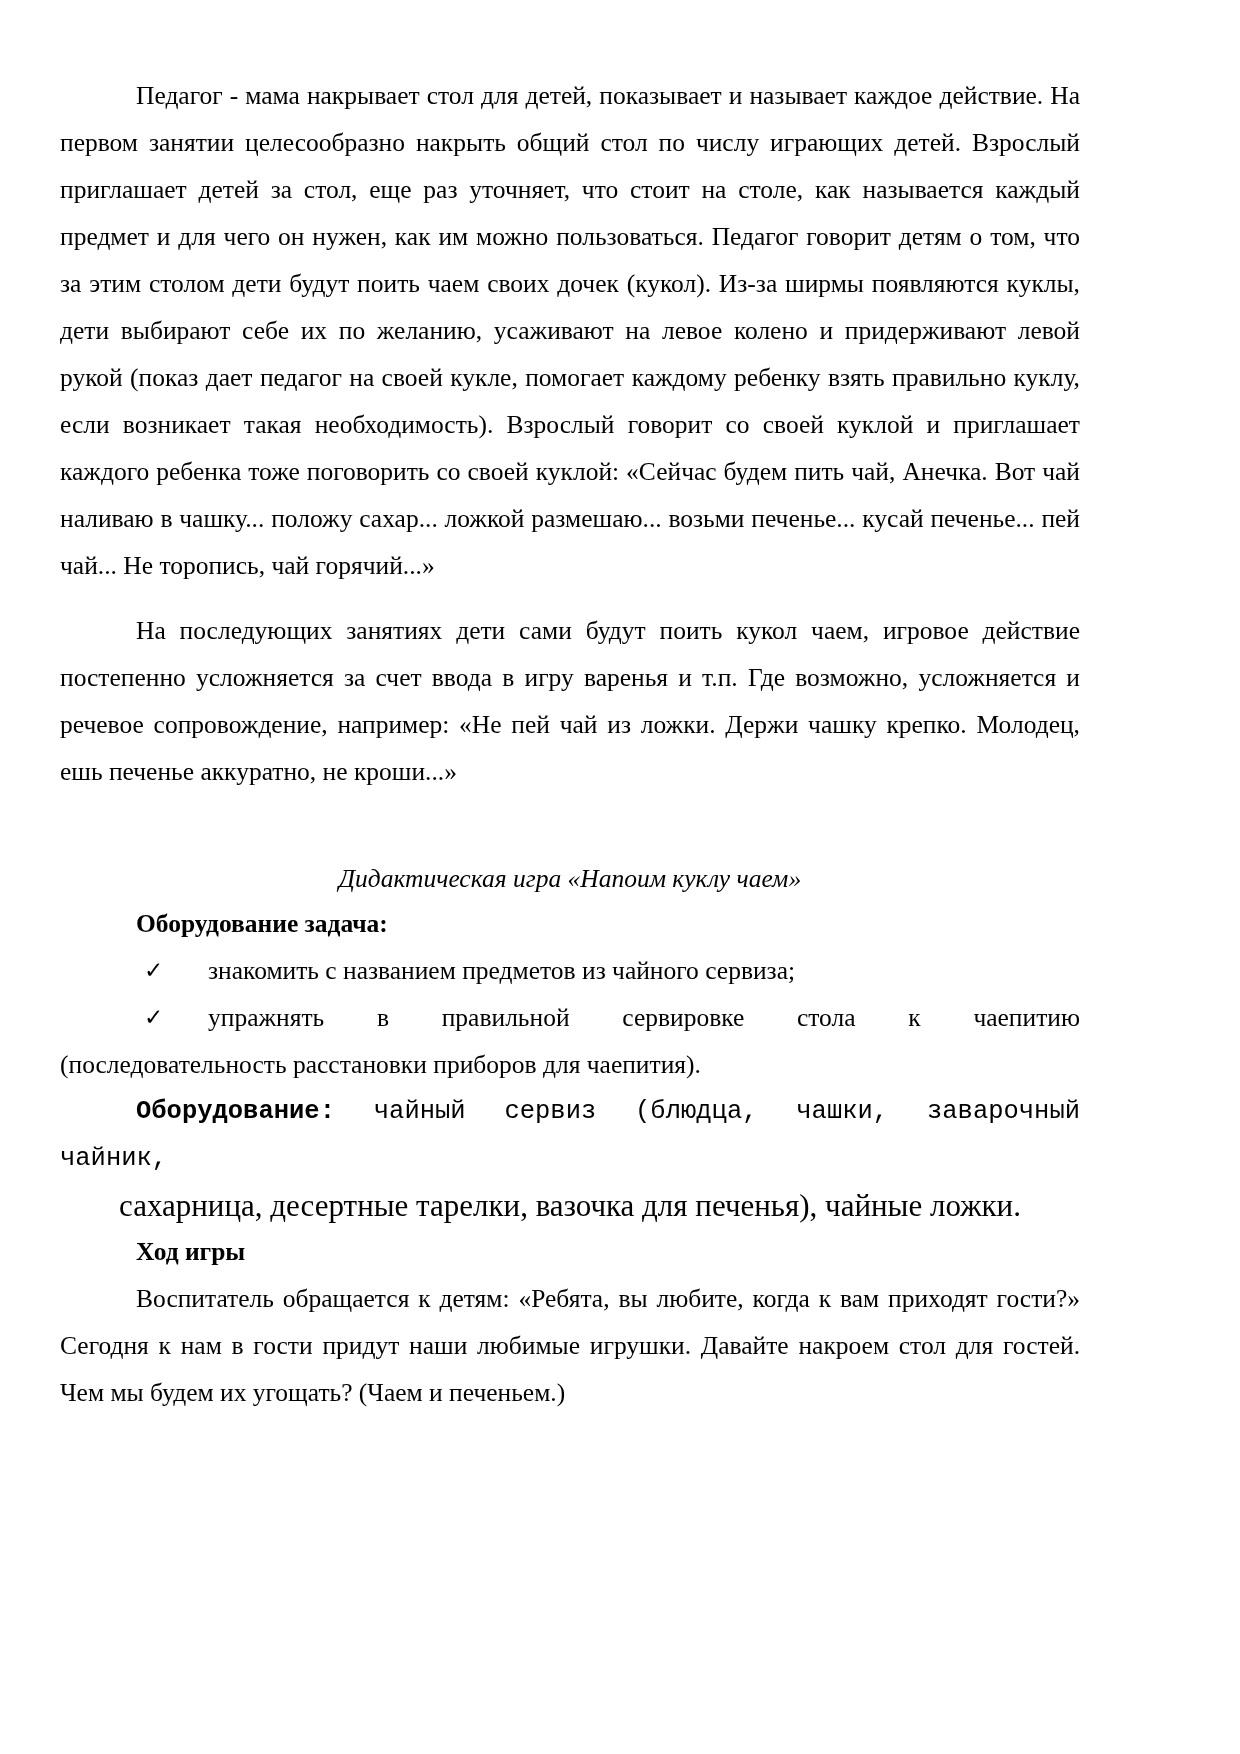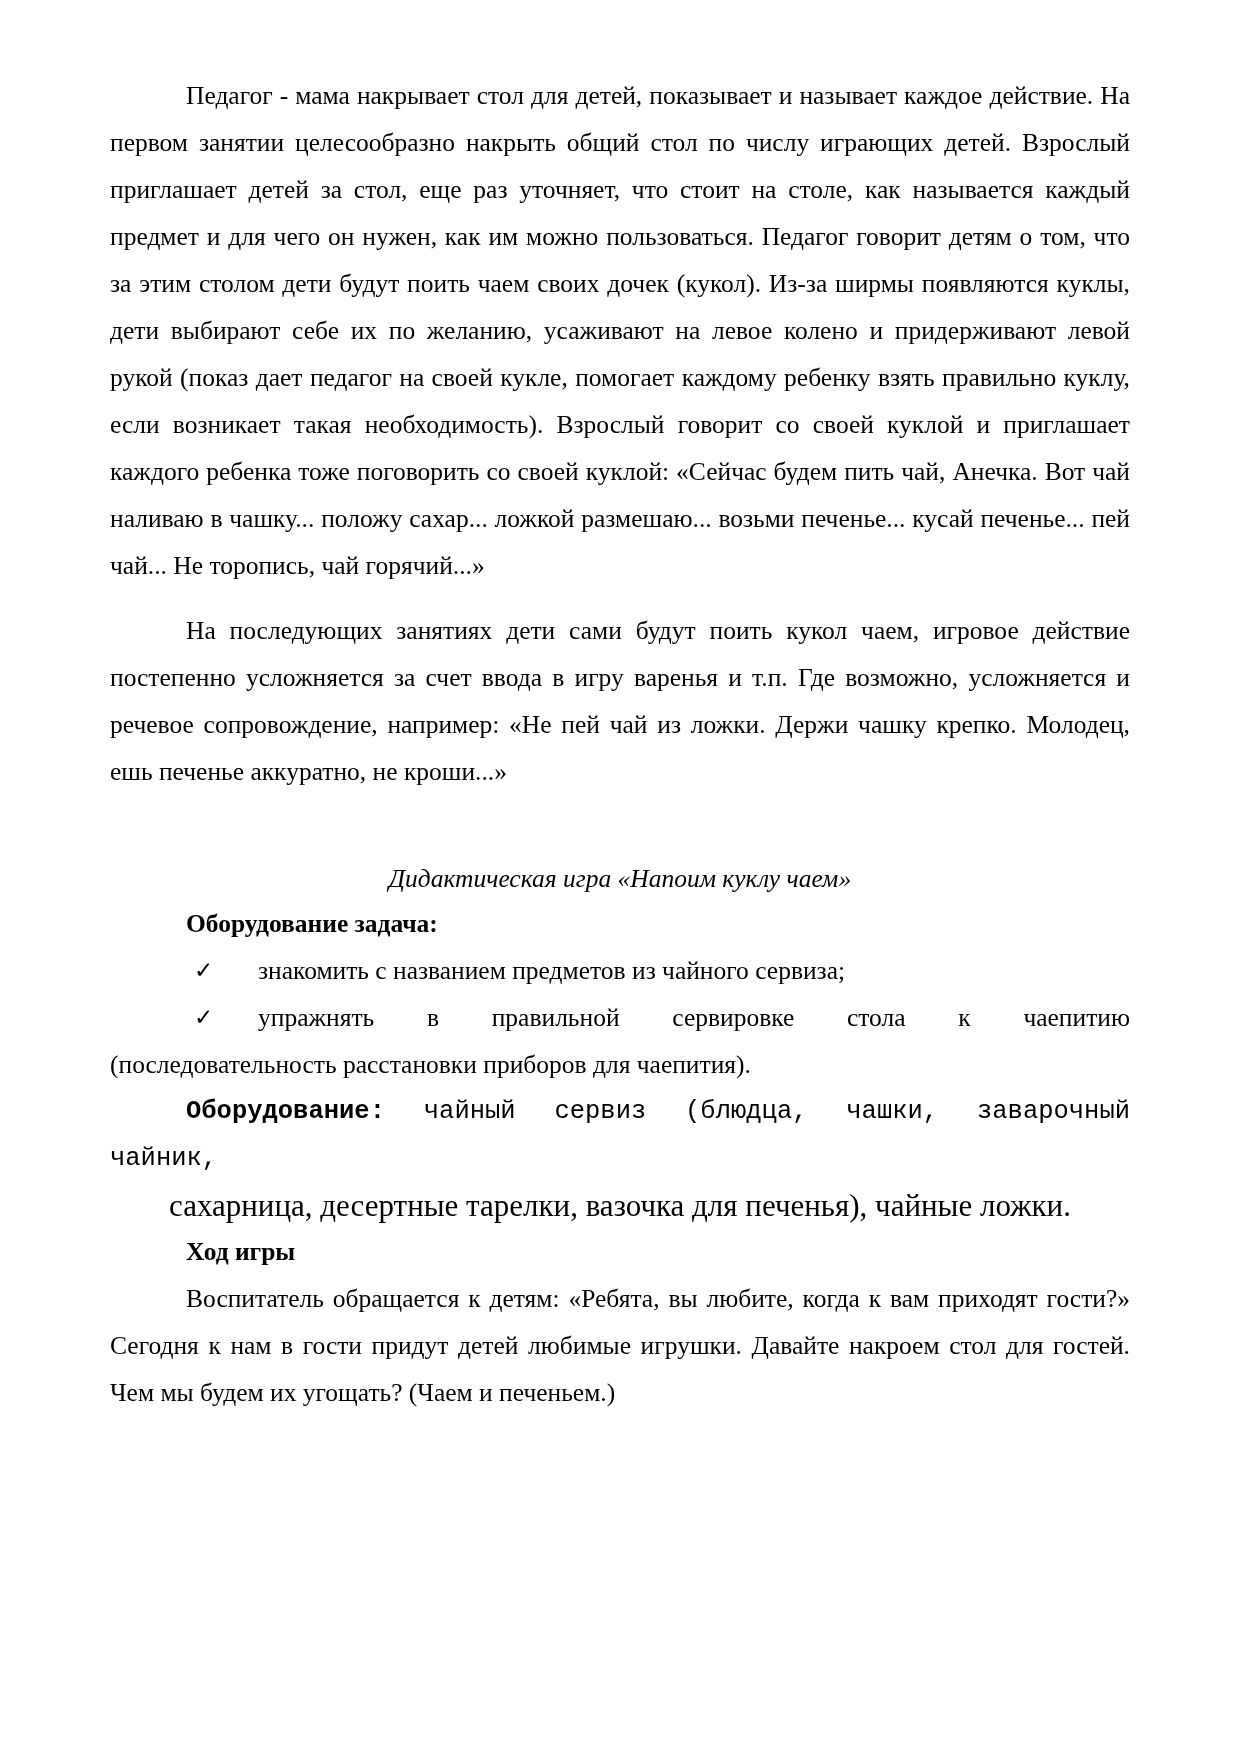--- a/index.html
+++ b/index.html
@@ -11,21 +11,21 @@
     width: 1240px;
     height: 1754px;
     font-family: "Liberation Serif", "DejaVu Serif", serif;
     color: #000000;
   }
   .page {
     position: relative;
     width: 1133px;
     height: 1754px;
     box-sizing: border-box;
-    padding: 72px 110px 60px 110px;
+    padding: 72px 110px 60px 60px;
   }
   .doc-body {
     width: 1020px;
     margin: 0 auto;
   }
   p.para {
     margin: 0 0 0 0;
     font-size: 25.5px;
     line-height: 47px;
     text-align: justify;
@@ -132,19 +132,19 @@
     </ul>
 
     <p class="cont-line">(последовательность расстановки приборов для чаепития).</p>
 
     <p class="equip"><b>Оборудование:</b><span> чайный сервиз (блюдца, чашки, заварочный чайник,</span></p>
 
     <p class="equip-cont">сахарница, десертные тарелки, вазочка для печенья), чайные ложки.</p>
 
     <p class="section-head">Ход игры</p>
 
-    <p class="para">Воспитатель обращается к детям: «Ребята, вы любите, когда к вам приходят гости?» Сегодня к нам в гости придут детей любимые игрушки. Давайте накроем стол для гостей. Чем мы будем их угощать? (Чаем и печеньем.)</p>
+    <p class="para">Воспитатель обращается к детям: «Ребята, вы любите, когда к вам приходят гости?» Сегодня к нам в гости придут наши любимые игрушки. Давайте накроем стол для гостей. Чем мы будем их угощать? (Чаем и печеньем.)</p>
 
     <div class="spacer-sm"></div>
 
 
   </div>
 </div>
 
 </body></html>

